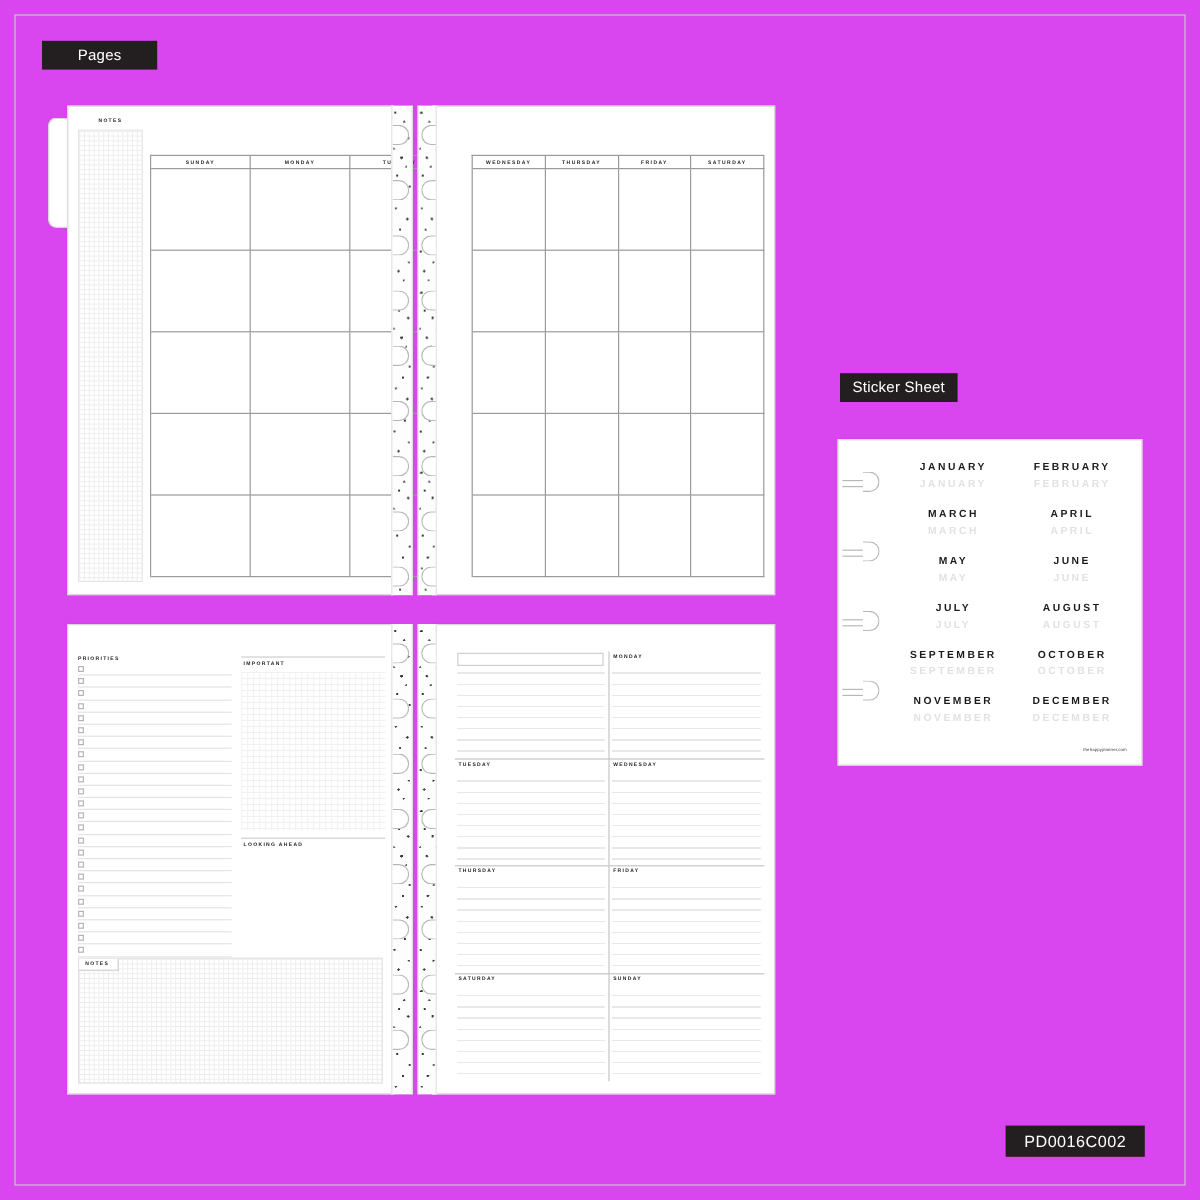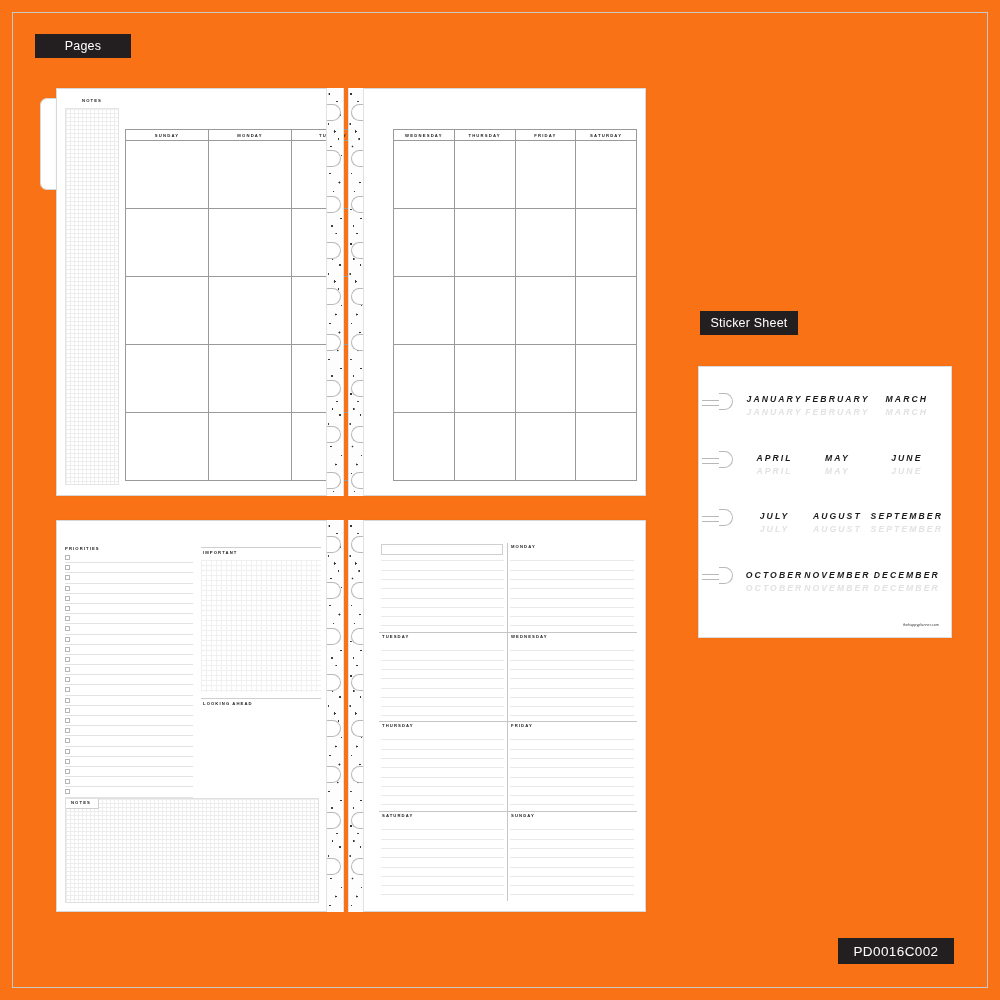--- a/index.html
+++ b/index.html
@@ -6,21 +6,21 @@
   html, body {
     margin: 0;
     padding: 0;
     background: #ffffff;
     font-family: "Liberation Sans", sans-serif;
   }
   #stage {
     position: relative;
     width: 1000px;
     height: 1000px;
-    background: #f97316;
+    background: #d946ef;
     overflow: hidden;
   }
   
   .outer-frame {
     position: absolute;
     left: 12px; top: 12px;
     width: 976px; height: 976px;
     border: 1px solid #c9c9c9;
     box-sizing: border-box;
     pointer-events: none;
@@ -326,24 +326,23 @@
     width: 254px; height: 272px;
     background: #ffffff;
     border: 1px solid #dcdcdc;
     box-sizing: border-box;
     box-shadow: 0 0 3px rgba(0,0,0,0.05);
   }
   #sticker-months {
     position: absolute;
     left: 46px; top: 10px; right: 8px; bottom: 26px;
     display: grid;
-    grid-template-columns: 1fr 1fr 1fr;
+    grid-template-columns: 1fr 1fr;
     grid-auto-rows: 1fr;
     align-items: center;
-    font-style: italic;
   }
   .month-pair {
     text-align: center;
     line-height: 1.05;
   }
   .month-dark {
     font-size: 8.6px;
     font-weight: bold;
     letter-spacing: 2.1px;
     color: #1b1b1b;

